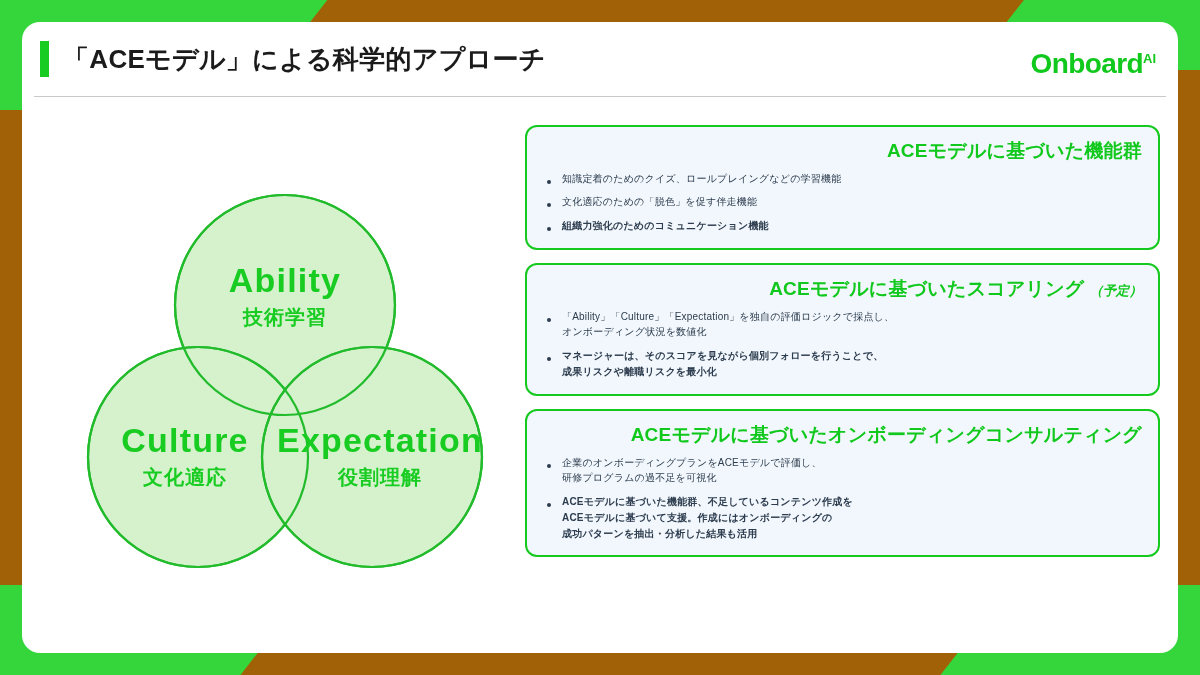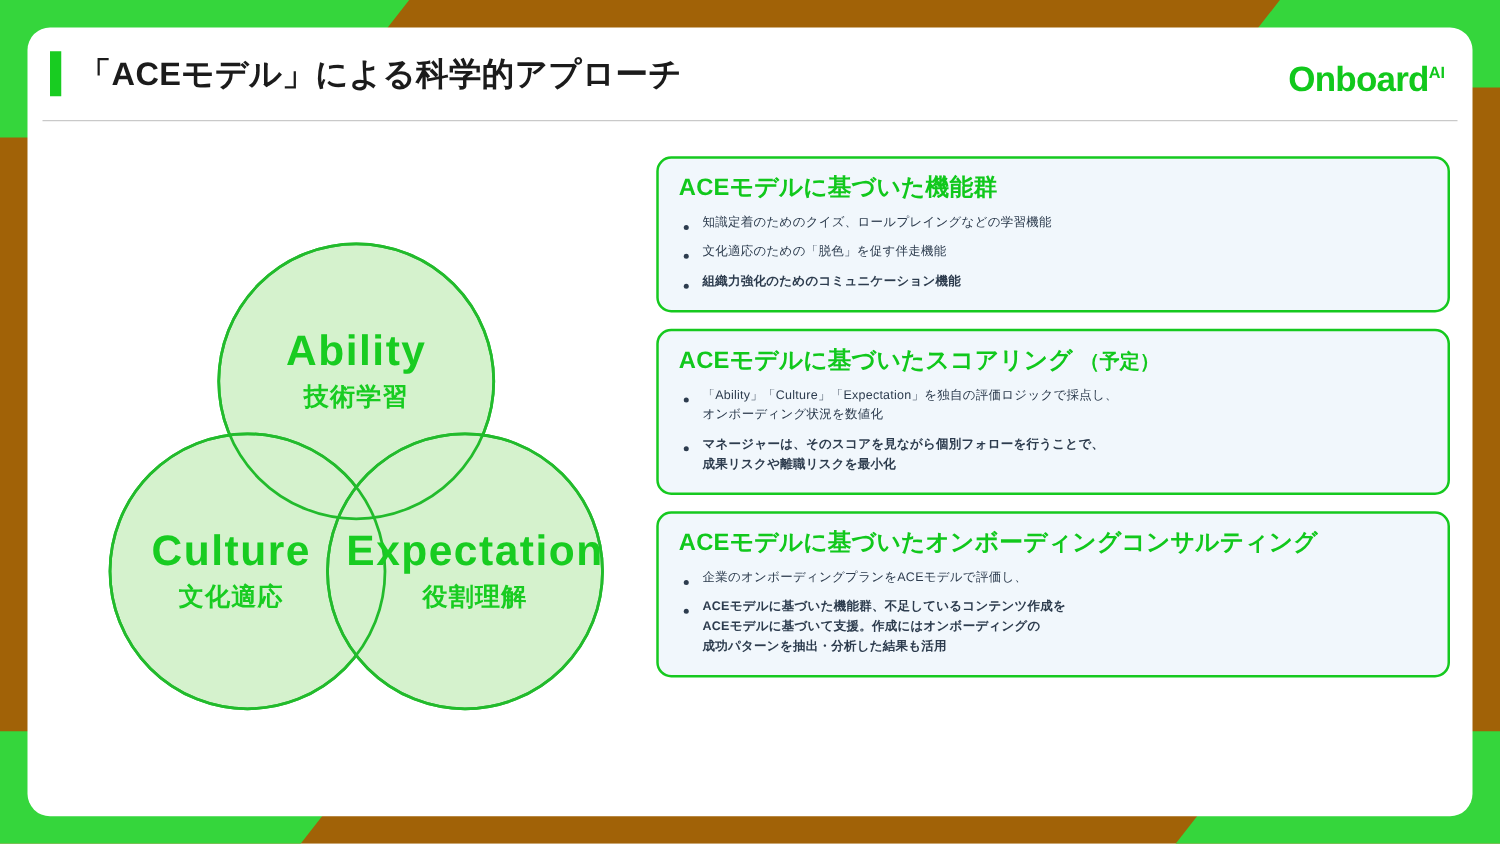--- a/index.html
+++ b/index.html
@@ -158,31 +158,32 @@
   }
   .card {
     background: #f1f7fc;
     border: 2px solid #16c91f;
     border-radius: 12px;
     box-sizing: border-box;
     padding: 11px 16px 14px 16px;
     margin-bottom: 13px;
   }
   .card-title {
-    text-align: left;
+    text-align: right;
     color: #11c81c;
     font-weight: bold;
     font-size: 19px;
     line-height: 1.35;
     margin-bottom: 7px;
     letter-spacing: 0.2px;
   }
   .card-title .note {
-    font-size: 16px;
+    font-size: 13px;
     letter-spacing: 0;
+    font-style: italic;
   }
   .bullets {
     list-style: none;
     margin: 0;
     padding: 0;
   }
   .bullets li {
     position: relative;
     padding-left: 19px;
     color: #2d3c4e;
@@ -283,20 +284,21 @@
             <span class="ln">成果リスクや離職リスクを最小化</span>
           </li>
         </ul>
       </div>
 
       <div class="card">
         <div class="card-title"><span>ACEモデルに基づいたオンボーディングコンサルティング</span><span class="note"></span></div>
         <ul class="bullets">
           <li>
             <span class="ln">企業のオンボーディングプランをACEモデルで評価し、</span>
+            <span class="ln">研修プログラムの過不足を可視化</span>
           </li>
           <li>
             <span class="ln">ACEモデルに基づいた機能群、不足しているコンテンツ作成を</span>
             <span class="ln">ACEモデルに基づいて支援。作成にはオンボーディングの</span>
             <span class="ln">成功パターンを抽出・分析した結果も活用</span>
           </li>
         </ul>
       </div>
 
     </div>

